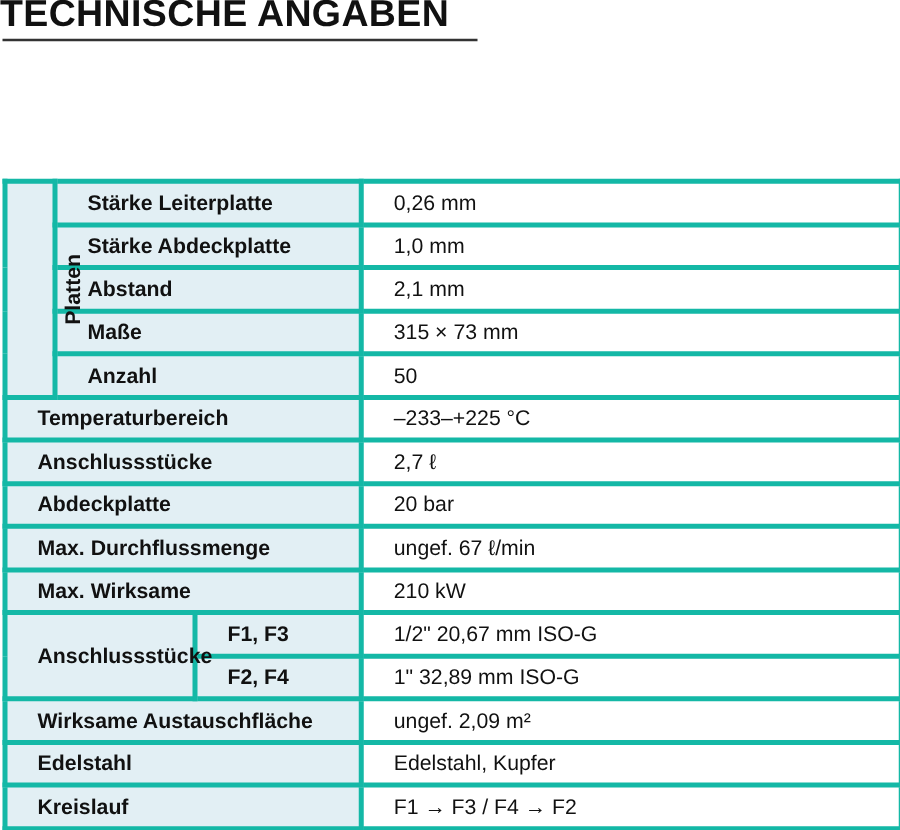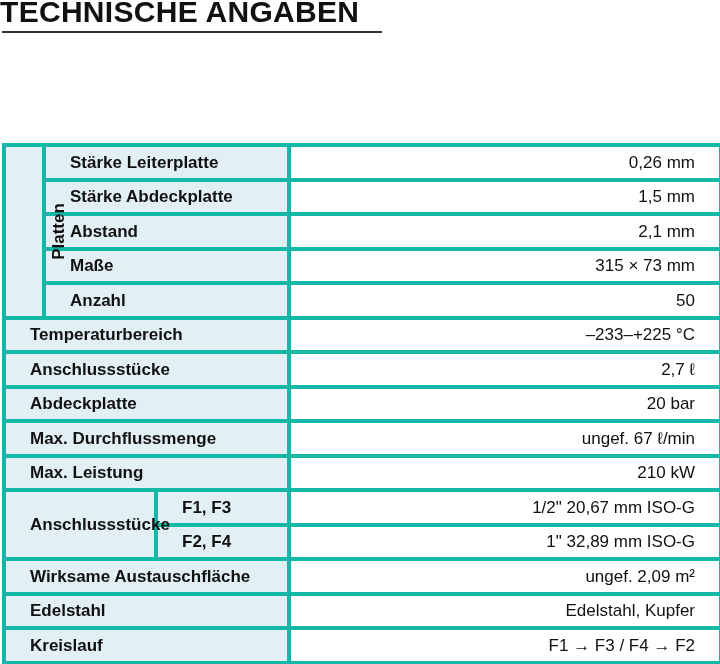--- a/index.html
+++ b/index.html
@@ -5,21 +5,21 @@
     html, body { margin: 0; padding: 0; background: #ffffff; }
     body { width: 720px; height: 664px; position: relative; overflow: hidden;
            font-family: "Liberation Sans", "DejaVu Sans", sans-serif; color: #111; }
     .title { position: absolute; left: 0; top: -6px; font-size: 30px; font-weight: bold;
              letter-spacing: 0.3px; line-height: 36px; white-space: nowrap; }
     .title-rule { position: absolute; left: 2px; top: 31px; width: 380px; height: 2px; background: #333; }
     table.spec { position: absolute; left: 2px; top: 143px; width: 717px; border-collapse: collapse;
                  table-layout: fixed; font-size: 17px; }
     table.spec td { border: 4px solid #14b8a6; height: 30.5px; padding: 0 24px; line-height: 1; }
     td.lbl { background: #e2eff4; font-weight: bold; text-align: left; }
-    td.val { background: #ffffff; text-align: right; }
+    td.val { background: #ffffff; text-align: left; }
     td.group { background: #e2eff4; font-weight: bold; padding: 0; text-align: center; vertical-align: middle; }
     .vert { display: inline-block; transform: rotate(-90deg); white-space: nowrap; }
   </style>
 </head>
 <body>
 
 <div class="title">TECHNISCHE ANGABEN</div>
 <div class="title-rule"></div>
 
 <table class="spec">
@@ -32,21 +32,21 @@
   <tbody>
     <tr>
       <td class="group" rowspan="5">
         <span class="vert">Platten</span>
       </td>
       <td class="lbl" colspan="2">Stärke Leiterplatte</td>
       <td class="val">0,26 mm</td>
     </tr>
     <tr>
       <td class="lbl" colspan="2">Stärke Abdeckplatte</td>
-      <td class="val">1,5 mm</td>
+      <td class="val">1,0 mm</td>
     </tr>
     <tr>
       <td class="lbl" colspan="2">Abstand</td>
       <td class="val">2,1 mm</td>
     </tr>
     <tr>
       <td class="lbl" colspan="2">Maße</td>
       <td class="val">315 × 73 mm</td>
     </tr>
     <tr>
@@ -64,21 +64,21 @@
     </tr>
     <tr>
       <td class="lbl" colspan="3">Abdeckplatte</td>
       <td class="val">20 bar</td>
     </tr>
     <tr>
       <td class="lbl" colspan="3">Max. Durchflussmenge</td>
       <td class="val">ungef. 67 ℓ/min</td>
     </tr>
     <tr>
-      <td class="lbl" colspan="3">Max. Leistung</td>
+      <td class="lbl" colspan="3">Max. Wirksame</td>
       <td class="val">210 kW</td>
     </tr>
 
     <tr>
       <td class="lbl" colspan="2" rowspan="2">Anschlussstücke</td>
       <td class="lbl">F1, F3</td>
       <td class="val">1/2" 20,67 mm ISO-G</td>
     </tr>
     <tr>
       <td class="lbl">F2, F4</td>

